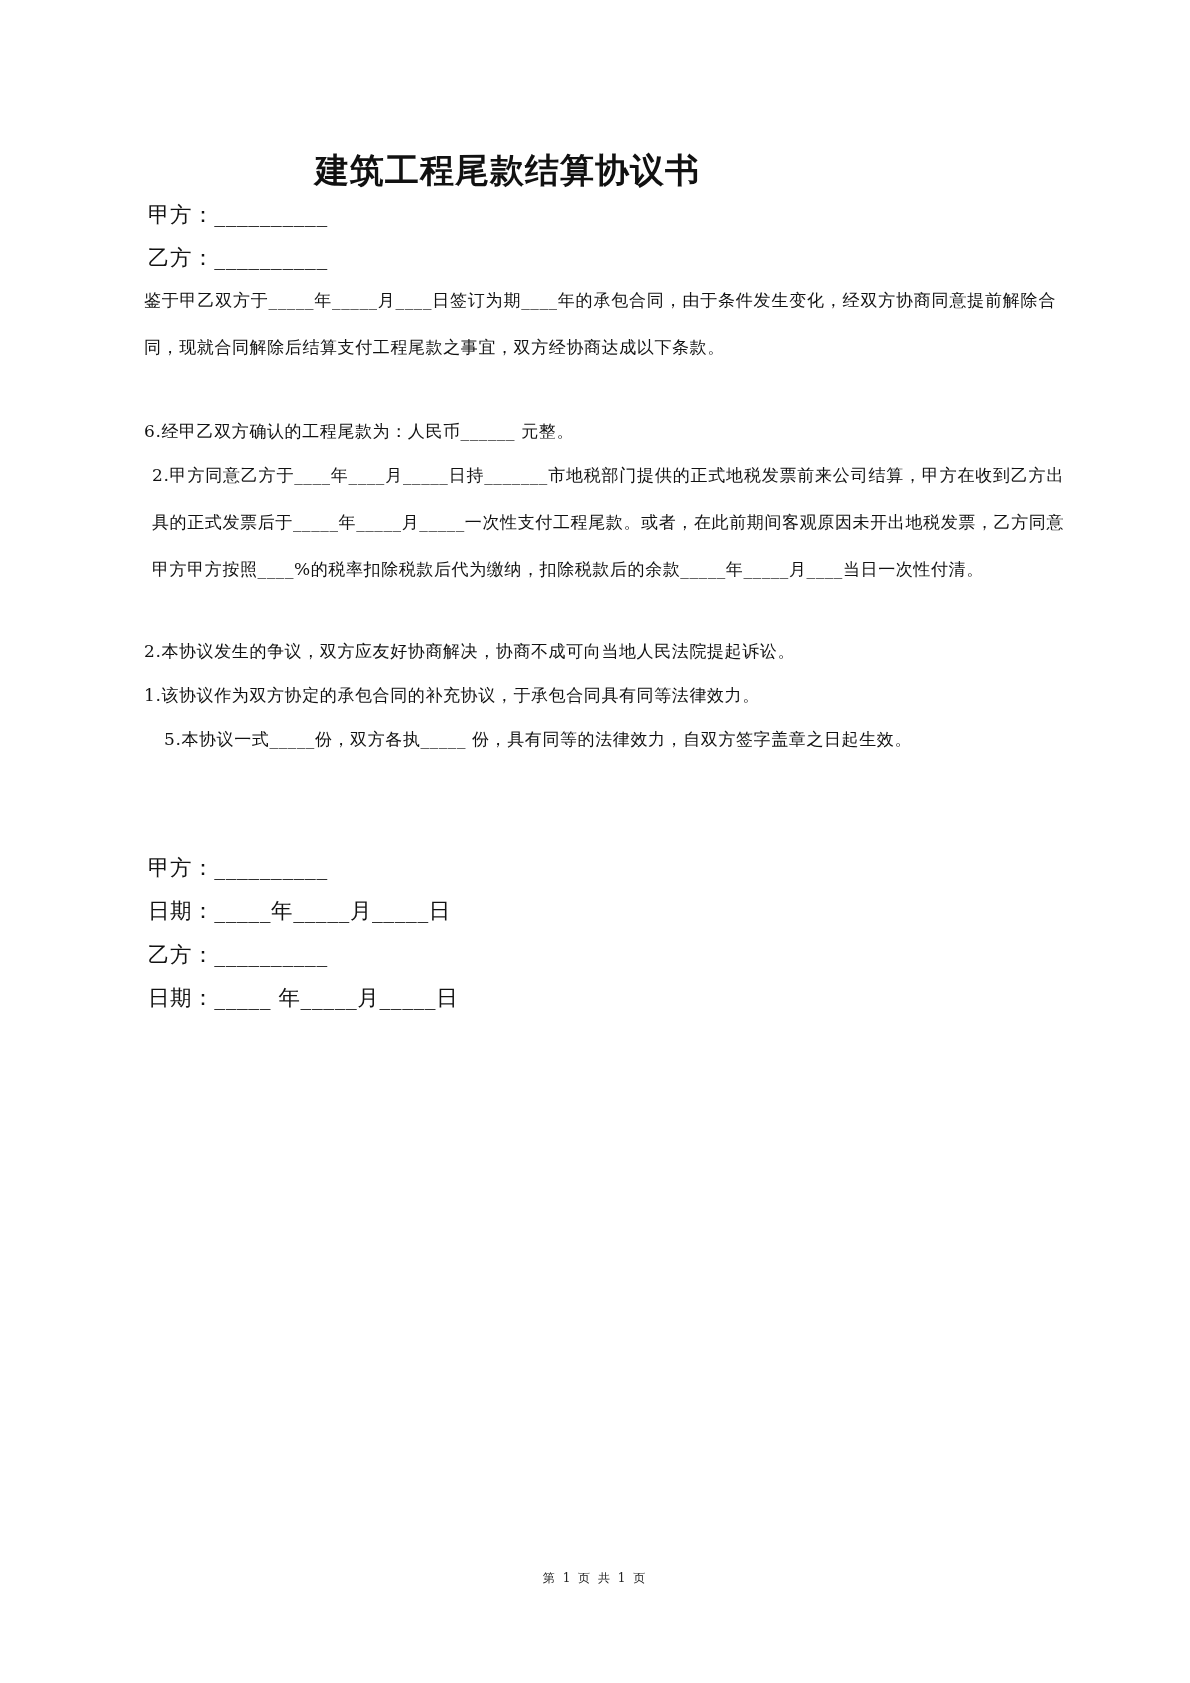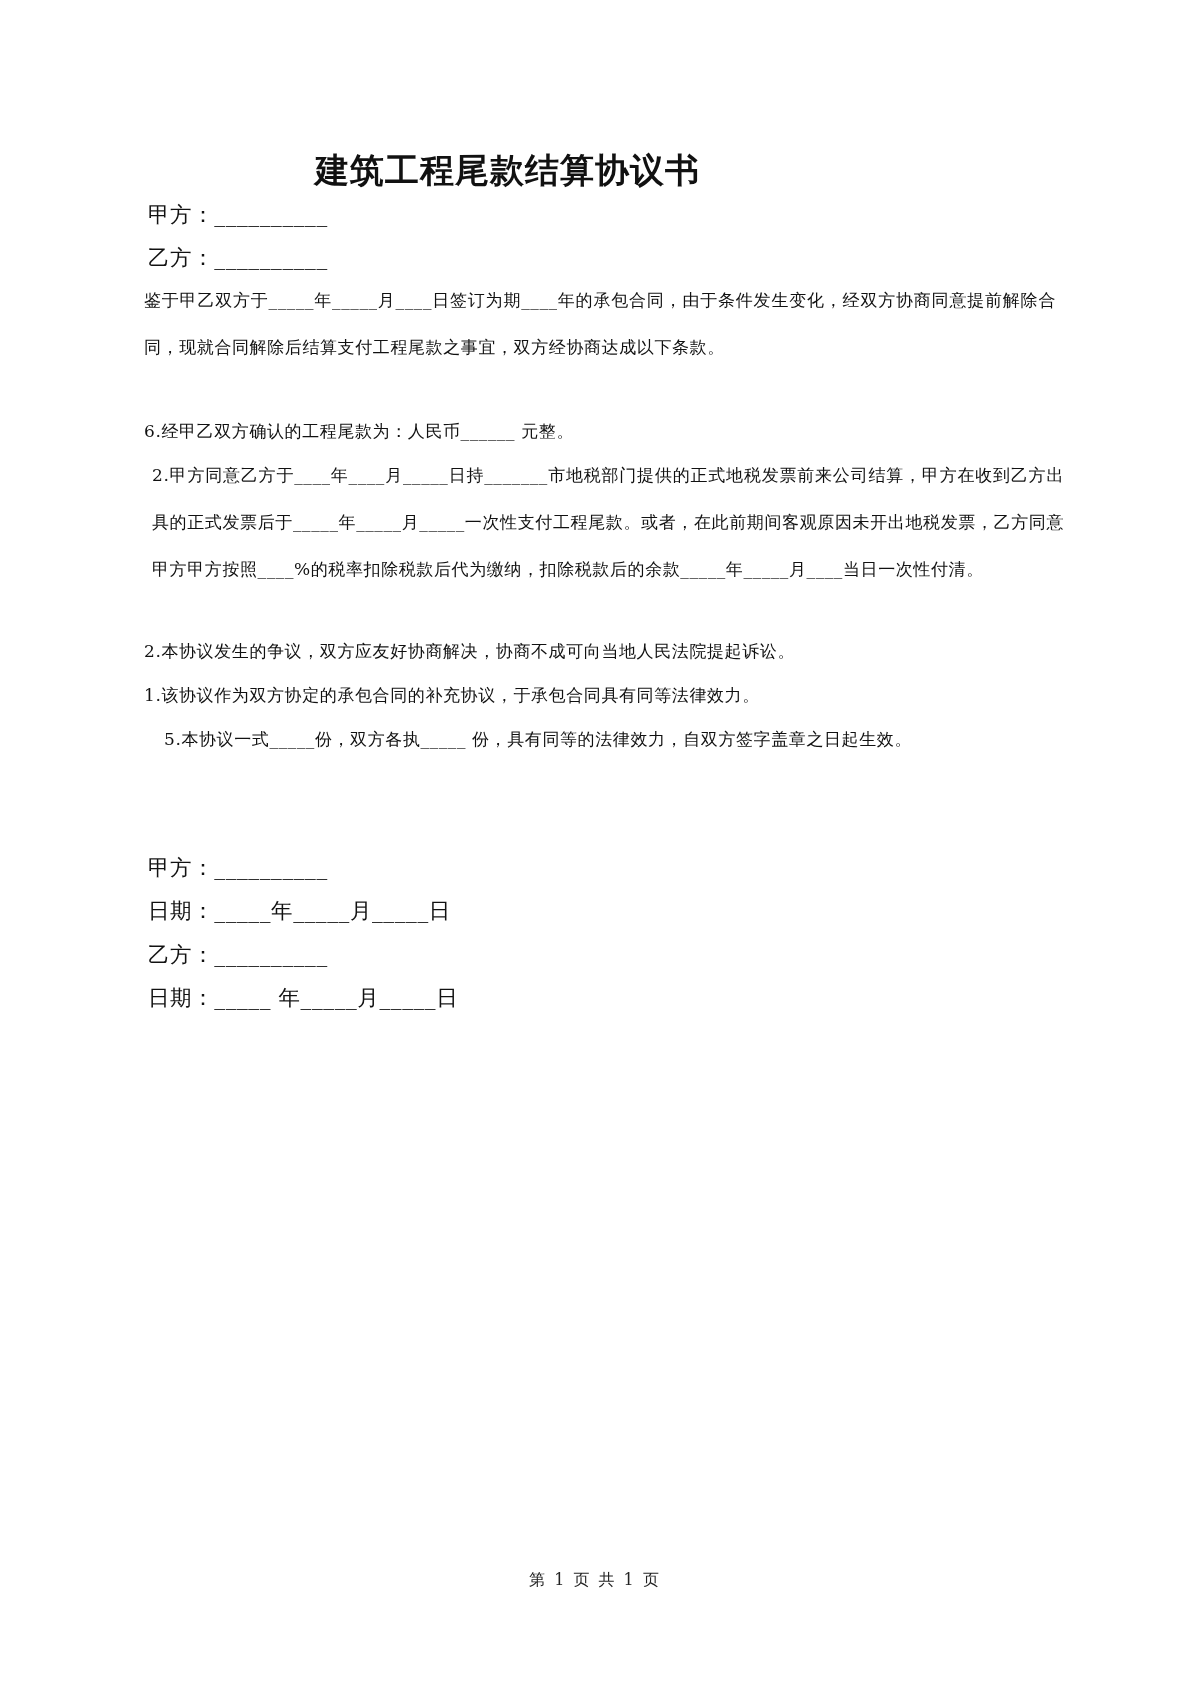--- a/index.html
+++ b/index.html
@@ -49,21 +49,21 @@
       letter-spacing: 0.6px;
       text-align: justify;
       margin: 0;
     }
     .footer {
       position: absolute;
       left: 0;
       top: 1570px;
       width: 1190px;
       text-align: center;
-      font-size: 16px;
+      font-size: 12px;
       color: #222;
       letter-spacing: 2px;
       white-space: pre;
     }
   </style>
 </head>
 <body>
 
 <div class="page">
 

